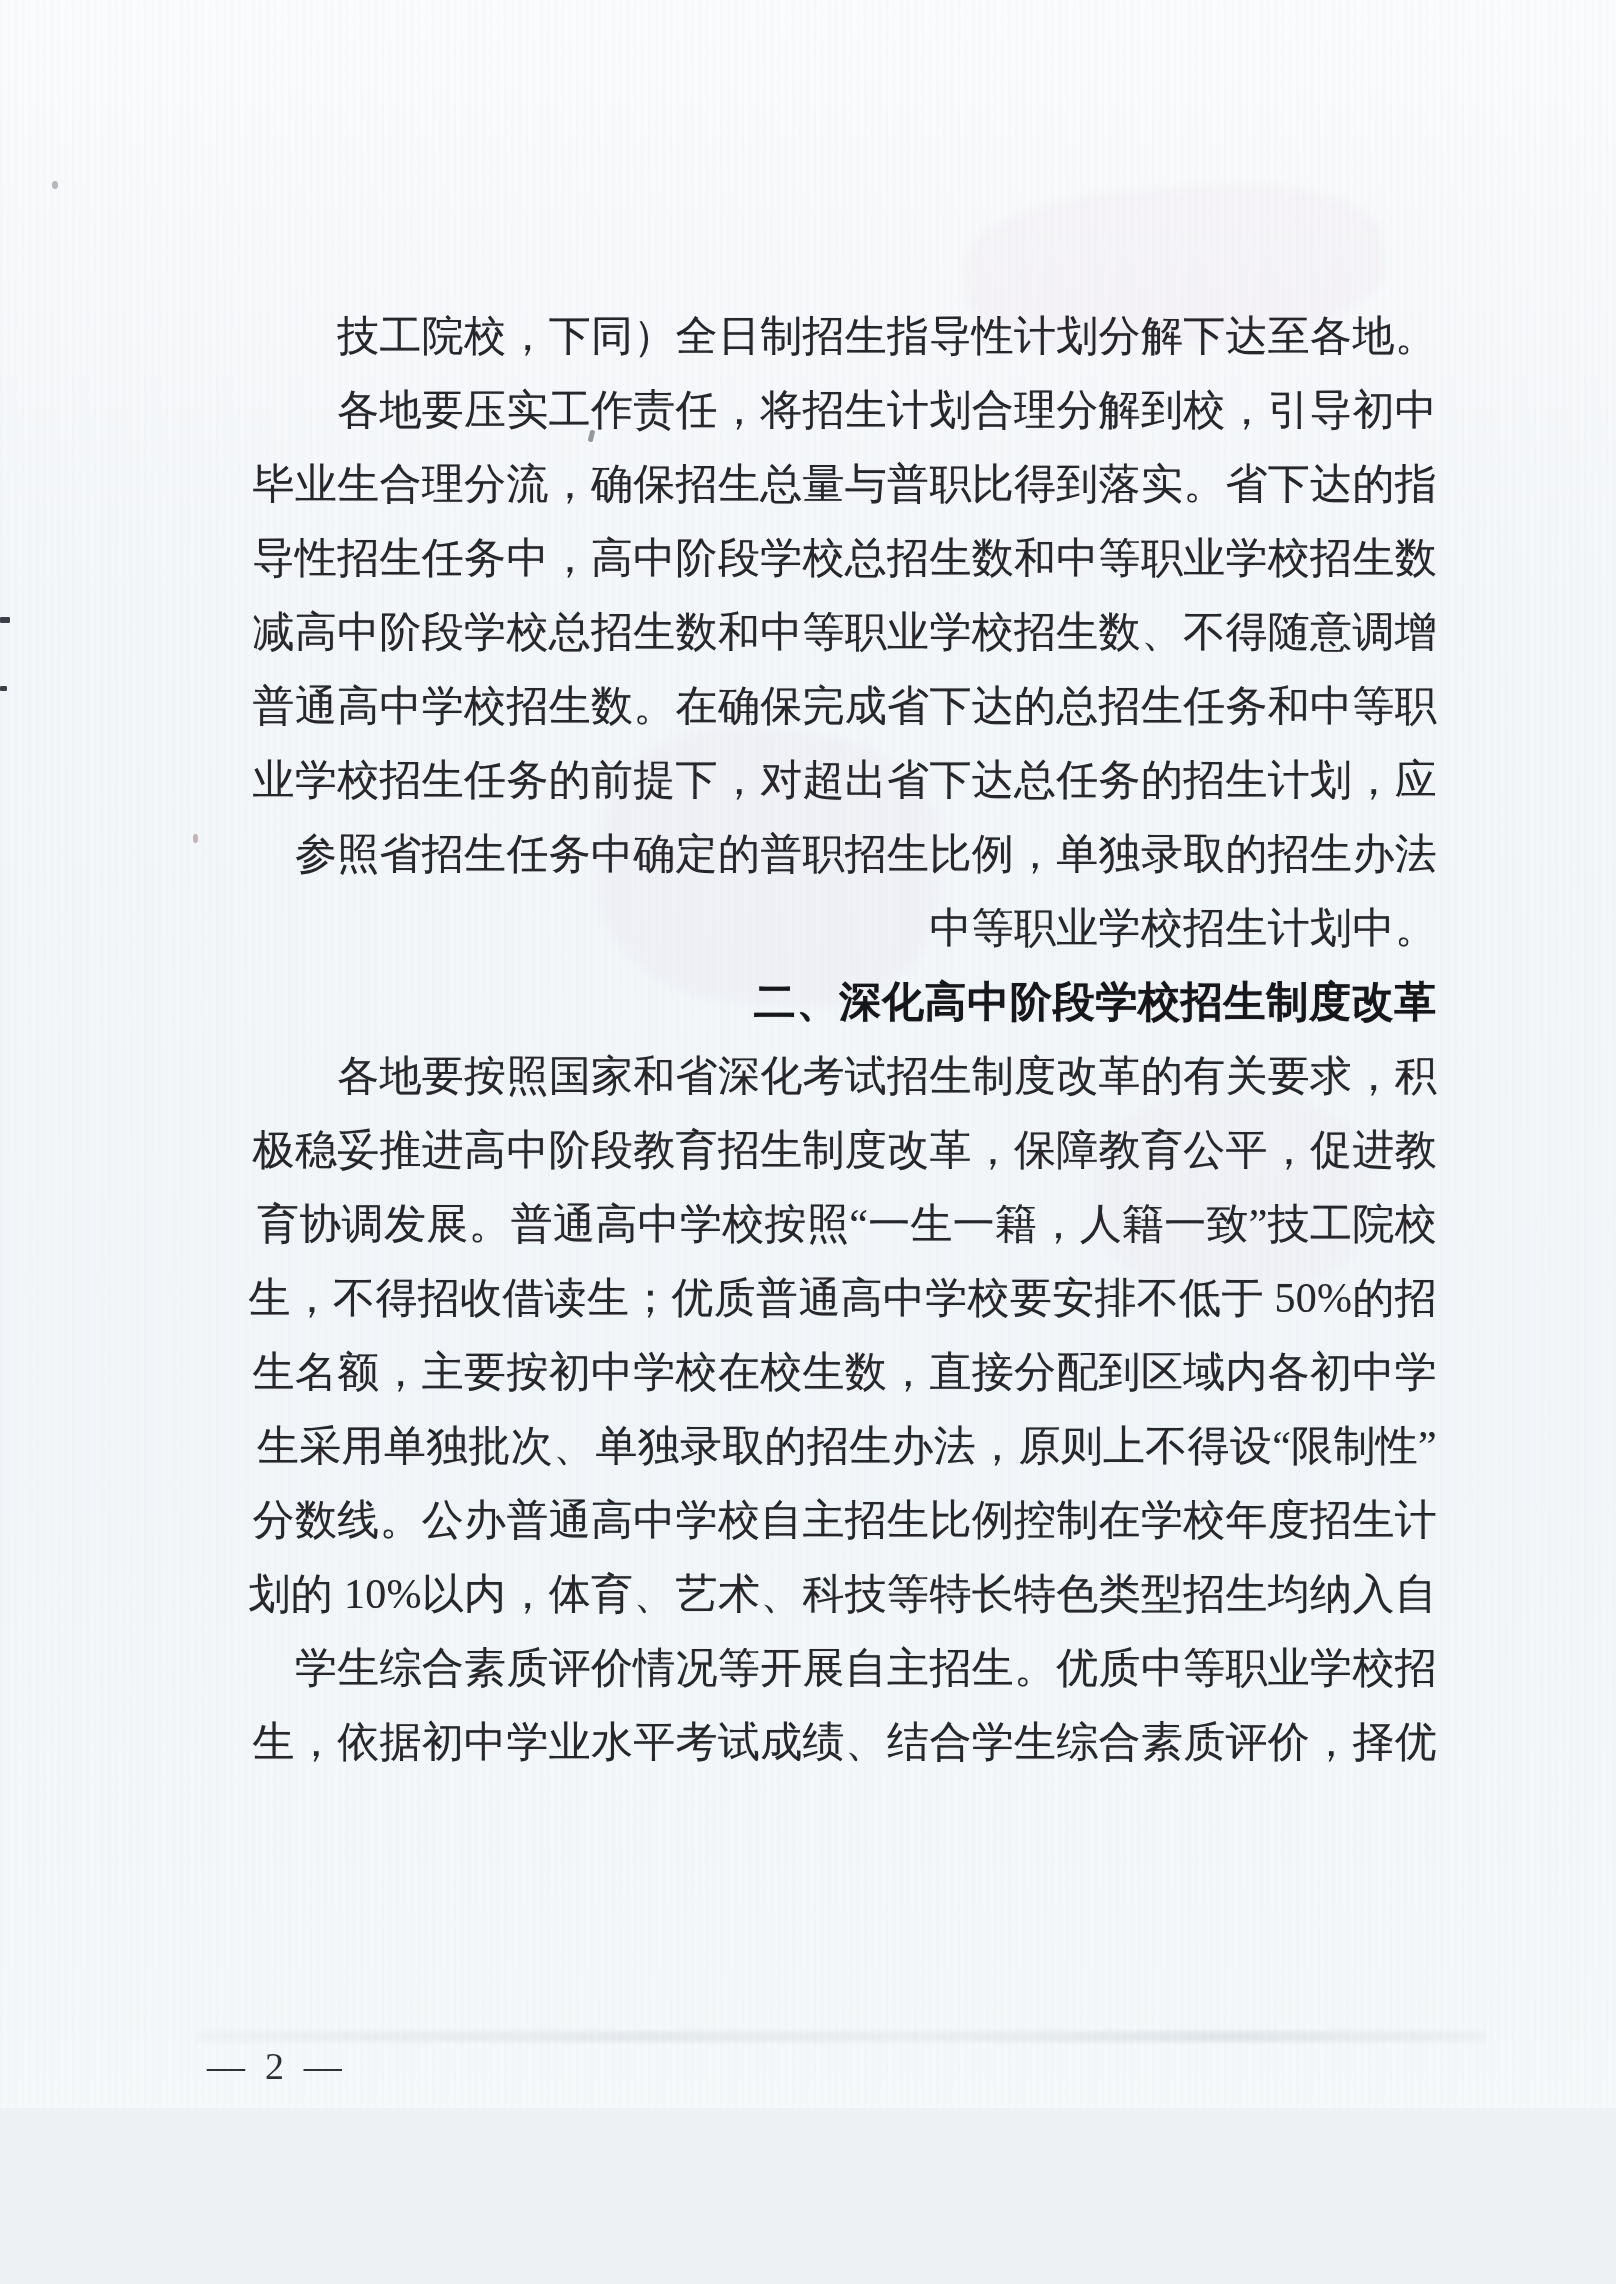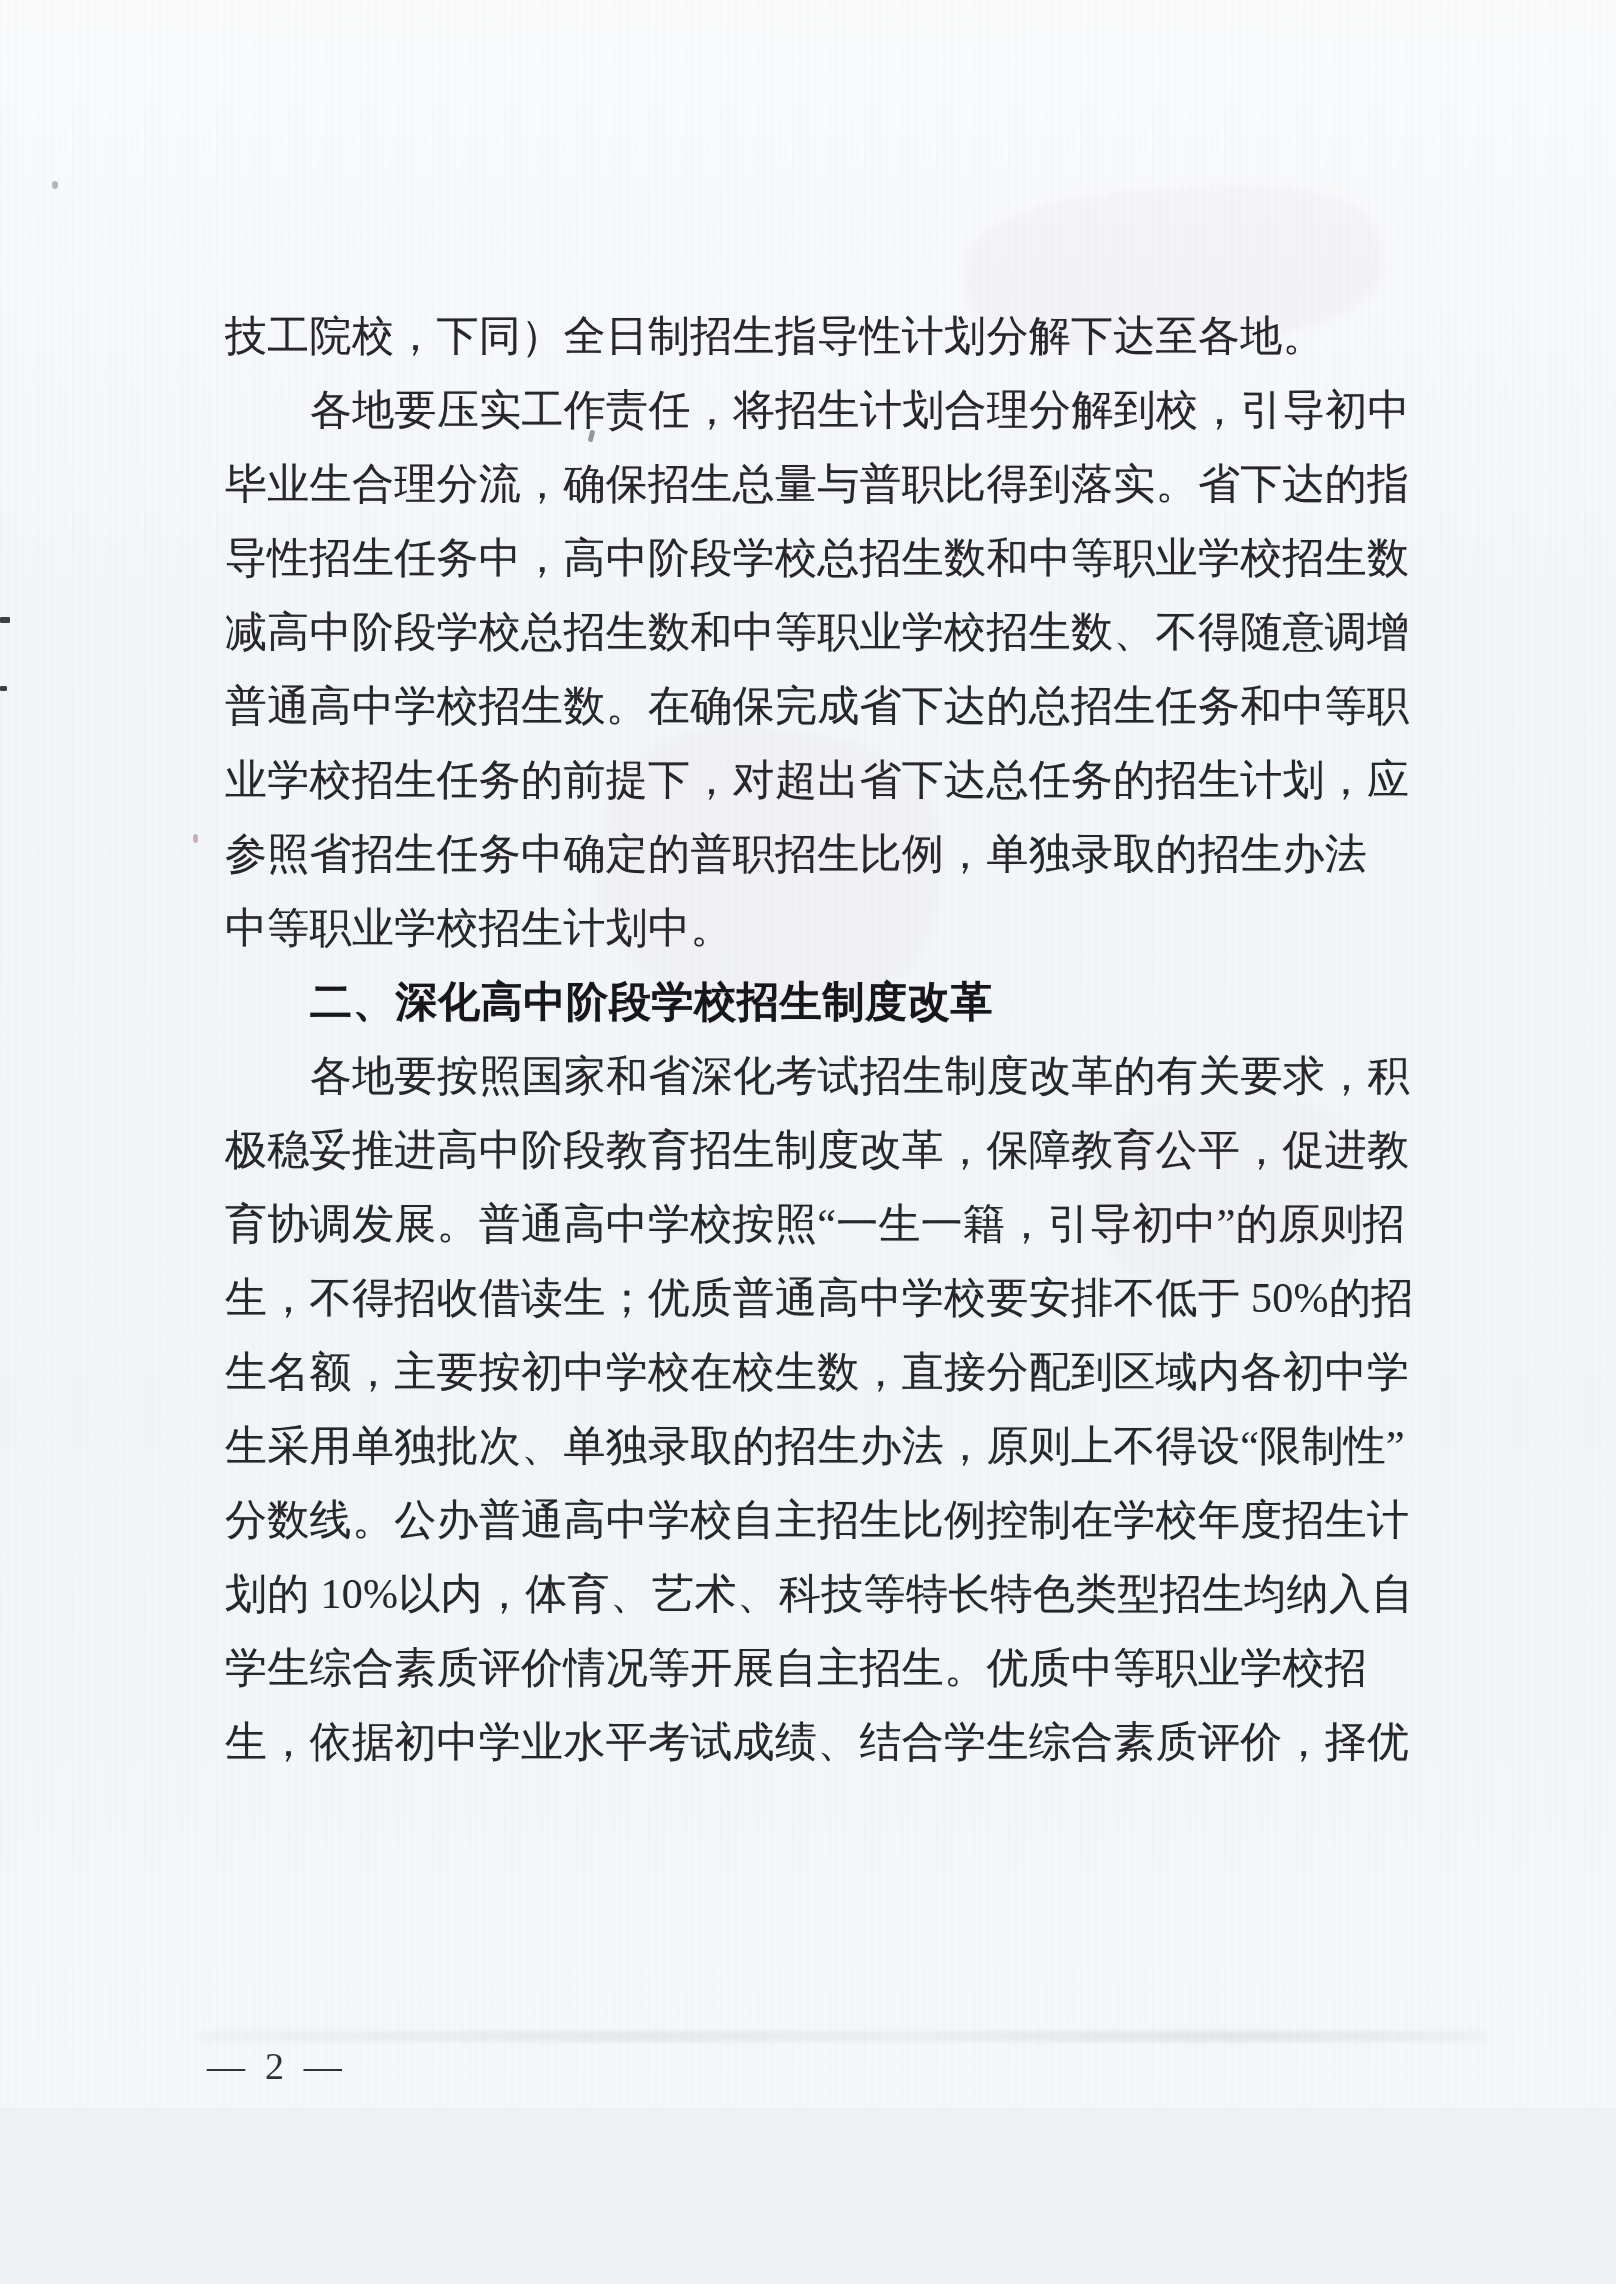--- a/index.html
+++ b/index.html
@@ -10,20 +10,21 @@
   .page {
     position: relative;
     width: 1617px;
     height: 2108px;
     overflow: hidden;
     background:
       repeating-linear-gradient(90deg, rgba(214,223,230,0.08) 0px, rgba(214,223,230,0.08) 2.6px, rgba(255,255,255,0) 2.6px, rgba(255,255,255,0) 7.2px),
       linear-gradient(180deg, rgba(255,255,255,0.55) 0%, rgba(242,246,249,0.25) 28%, rgba(238,243,247,0.35) 68%, rgba(247,250,251,0.5) 100%),
       #f4f6f8;
     font-family: "Liberation Serif", serif;
+    text-align: right;
   }
   .textblock {
     position: absolute;
     left: 225px;
     top: 299px;
     width: 1212px;
   }
   .line {
     height: 74px;
     line-height: 74px;
@@ -123,21 +124,21 @@
     <div class="line">毕业生合理分流，确保招生总量与普职比得到落实。省下达的指</div>
     <div class="line">导性招生任务中，高中阶段学校总招生数和中等职业学校招生数</div>
     <div class="line">减高中阶段学校总招生数和中等职业学校招生数、不得随意调增</div>
     <div class="line">普通高中学校招生数。在确保完成省下达的总招生任务和中等职</div>
     <div class="line">业学校招生任务的前提下，对超出省下达总任务的招生计划，应</div>
     <div class="line">参照省招生任务中确定的普职招生比例，单独录取的招生办法</div>
     <div class="line">中等职业学校招生计划中。</div>
     <div class="line indent heading">二、深化高中阶段学校招生制度改革</div>
     <div class="line indent">各地要按照国家和省深化考试招生制度改革的有关要求，积</div>
     <div class="line">极稳妥推进高中阶段教育招生制度改革，保障教育公平，促进教</div>
-    <div class="line">育协调发展。普通高中学校按照“一生一籍，引导初中”的原则招</div>
+    <div class="line">育协调发展。普通高中学校按照“一生一籍，人籍一致”技工院校</div>
     <div class="line">生，不得招收借读生；优质普通高中学校要安排不低于 50%的招</div>
     <div class="line">生名额，主要按初中学校在校生数，直接分配到区域内各初中学</div>
     <div class="line">生采用单独批次、单独录取的招生办法，原则上不得设“限制性”</div>
     <div class="line">分数线。公办普通高中学校自主招生比例控制在学校年度招生计</div>
     <div class="line">划的 10%以内，体育、艺术、科技等特长特色类型招生均纳入自</div>
     <div class="line">学生综合素质评价情况等开展自主招生。优质中等职业学校招</div>
     <div class="line">生，依据初中学业水平考试成绩、结合学生综合素质评价，择优</div>
   </div>
 
   <div class="pagenum">— 2 —</div>

